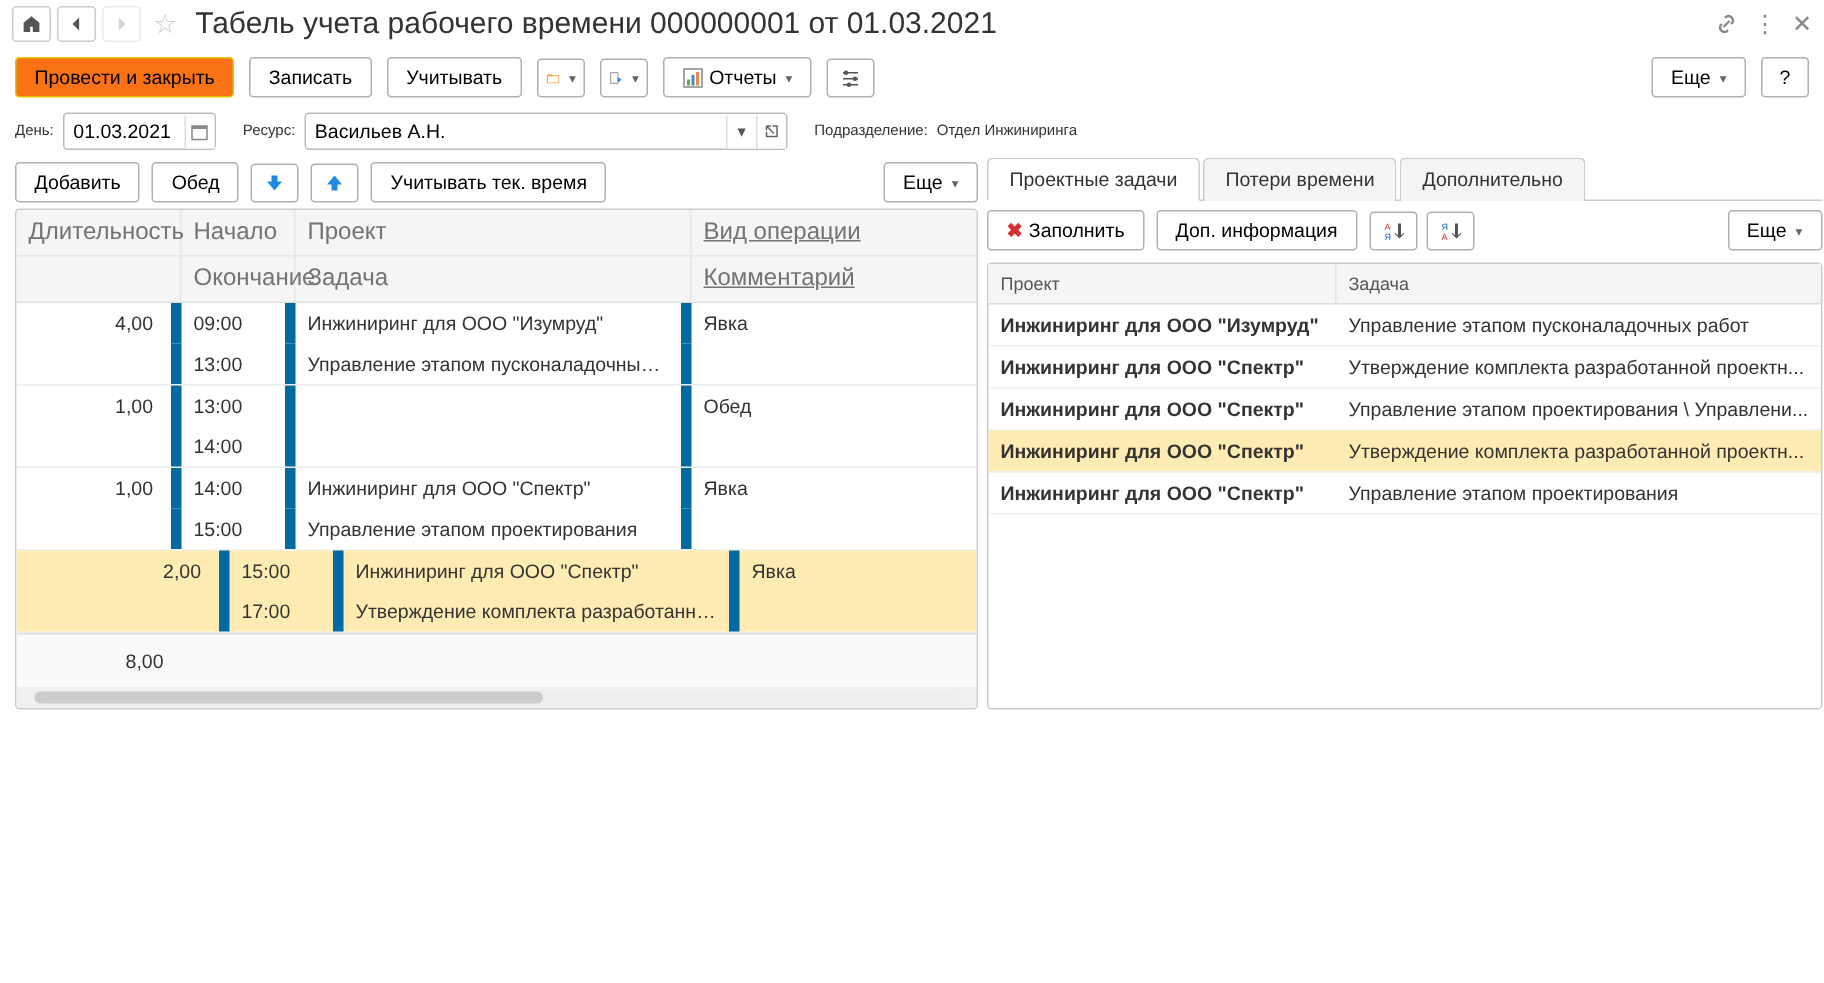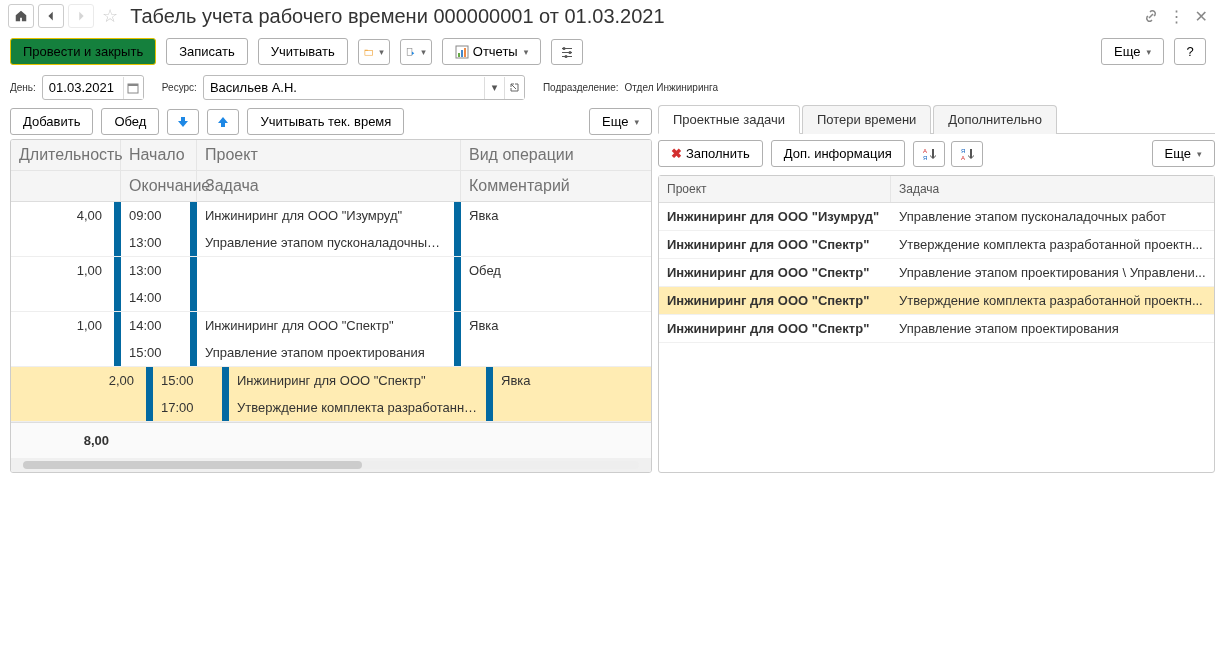--- a/index.html
+++ b/index.html
@@ -5,52 +5,52 @@
 * { box-sizing: border-box; margin: 0; padding: 0; }
 body { font-family: Arial, sans-serif; font-size: 13px; color: #333; background: #fff; width: 1216px; height: 655px; overflow: hidden; }
 .titlebar { display: flex; align-items: center; padding: 4px 8px; gap: 4px; }
 .tb-btn { width: 26px; height: 24px; border: 1px solid #ccc; border-radius: 3px; background: #fff; display: flex; align-items: center; justify-content: center; cursor: pointer; }
 .star-icon { color: #ccc; font-size: 18px; cursor: pointer; margin: 0 4px; }
 .title-text { font-size: 20px; flex: 1; margin-left: 4px; }
 .titleright { display: flex; gap: 10px; align-items: center; }
 .link-icon, .dots-icon, .close-icon { color: #888; cursor: pointer; font-size: 16px; }
 .toolbar1 { display: flex; align-items: center; padding: 6px 10px; gap: 10px; }
 .btn { border: 1px solid #b0b0b0; border-radius: 3px; background: #fff; padding: 5px 12px; cursor: pointer; font-size: 13px; display: inline-flex; align-items: center; gap: 4px; }
-.btn-yellow { background: #15803d; border-color: #e6c200; font-weight: normal; }
+.btn-yellow { background: #f97316; border-color: #e6c200; font-weight: normal; }
 .btn-icon { width: 32px; padding: 5px; justify-content: center; }
 .btn .chev { font-size: 9px; color: #666; margin-left: 2px; }
 .spacer { flex: 1; }
 .fieldrow { display: flex; align-items: center; padding: 4px 10px; gap: 6px; }
 .label { font-size: 10px; }
 .input-wrap { display: flex; align-items: center; border: 1px solid #bbb; border-radius: 3px; background: #fff; }
 .input-wrap input { border: none; outline: none; padding: 4px 6px; font-size: 13px; background: transparent; }
 .input-btn { width: 20px; height: 22px; border: none; border-left: 1px solid #ddd; background: #fff; cursor: pointer; display: flex; align-items: center; justify-content: center; font-size: 11px; color: #555; }
 .main { display: flex; gap: 6px; padding: 0 10px; }
 .left-pane { width: 694px; display: flex; flex-direction: column; }
 .right-pane { width: 574px; display: flex; flex-direction: column; }
 .toolbar2 { display: flex; align-items: center; padding: 4px 0; gap: 8px; }
 .grid { border: 1px solid #ccc; border-radius: 3px; flex: 1; display: flex; flex-direction: column; overflow: hidden; }
 .grid-head { background: #f5f5f5; border-bottom: 1px solid #ddd; }
 .gh-row { display: flex; }
 .gh-row:first-child { border-bottom: 1px solid #e5e5e5; }
 .gh-cell { padding: 6px 8px; font-size: 16px; color: #737373; border-right: 1px solid #e5e5e5; }
-.gh-cell:last-child { border-right: none; }
+.gh-cell:last-child { border-right: none; text-decoration: underline; }
 .col-dur { width: 110px; text-align: left; }
 .col-time { width: 76px; }
 .col-proj { width: 264px; }
 .col-op { width: 158px; }
 .grid-body { flex: 1; overflow-y: auto; background: #fff; }
 .gb-group { border-bottom: 1px solid #eee; }
 .gb-group.selected .gb-row { background: #ffecb3; padding-left: 32px; }
 .gb-row { display: flex; }
 .gb-cell { padding: 6px 8px; font-size: 13px; border-right: 7px solid #0369a1; white-space: nowrap; overflow: hidden; text-overflow: ellipsis; }
 .gb-cell:last-child { border-right: none; }
 .gb-cell.col-dur { text-align: right; padding-right: 12px; }
 .grid-foot { border-top: 1px solid #ddd; background: #fafafa; }
-.gf-row { display: flex; font-weight: bold; }
+.gf-row { display: flex; }
 .gf-cell { padding: 10px 8px; font-size: 13px; }
 .gf-cell.col-dur { width: 110px; text-align: right; padding-right: 12px; }
 .scrollbar { height: 14px; background: #f0f0f0; display: flex; align-items: center; padding: 0 12px; }
 .sb-track { flex: 1; height: 8px; background: #eee; border-radius: 4px; position: relative; }
 .sb-thumb { position: absolute; left: 0; width: 55%; height: 8px; background: #ccc; border-radius: 4px; }
 .tabs { display: flex; border-bottom: 1px solid #ccc; }
 .tab { padding: 6px 14px; border: 1px solid #ccc; border-bottom: none; border-radius: 4px 4px 0 0; margin-right: 2px; background: #f5f5f5; cursor: pointer; font-size: 13px; position: relative; top: 1px; }
 .tab.active { background: #fff; border-bottom: 1px solid #fff; }
 .rgrid { border: 1px solid #ccc; border-radius: 3px; flex: 1; display: flex; flex-direction: column; margin-top: 2px; }
 .rgrid-head { display: flex; background: #f5f5f5; border-bottom: 1px solid #ddd; }

